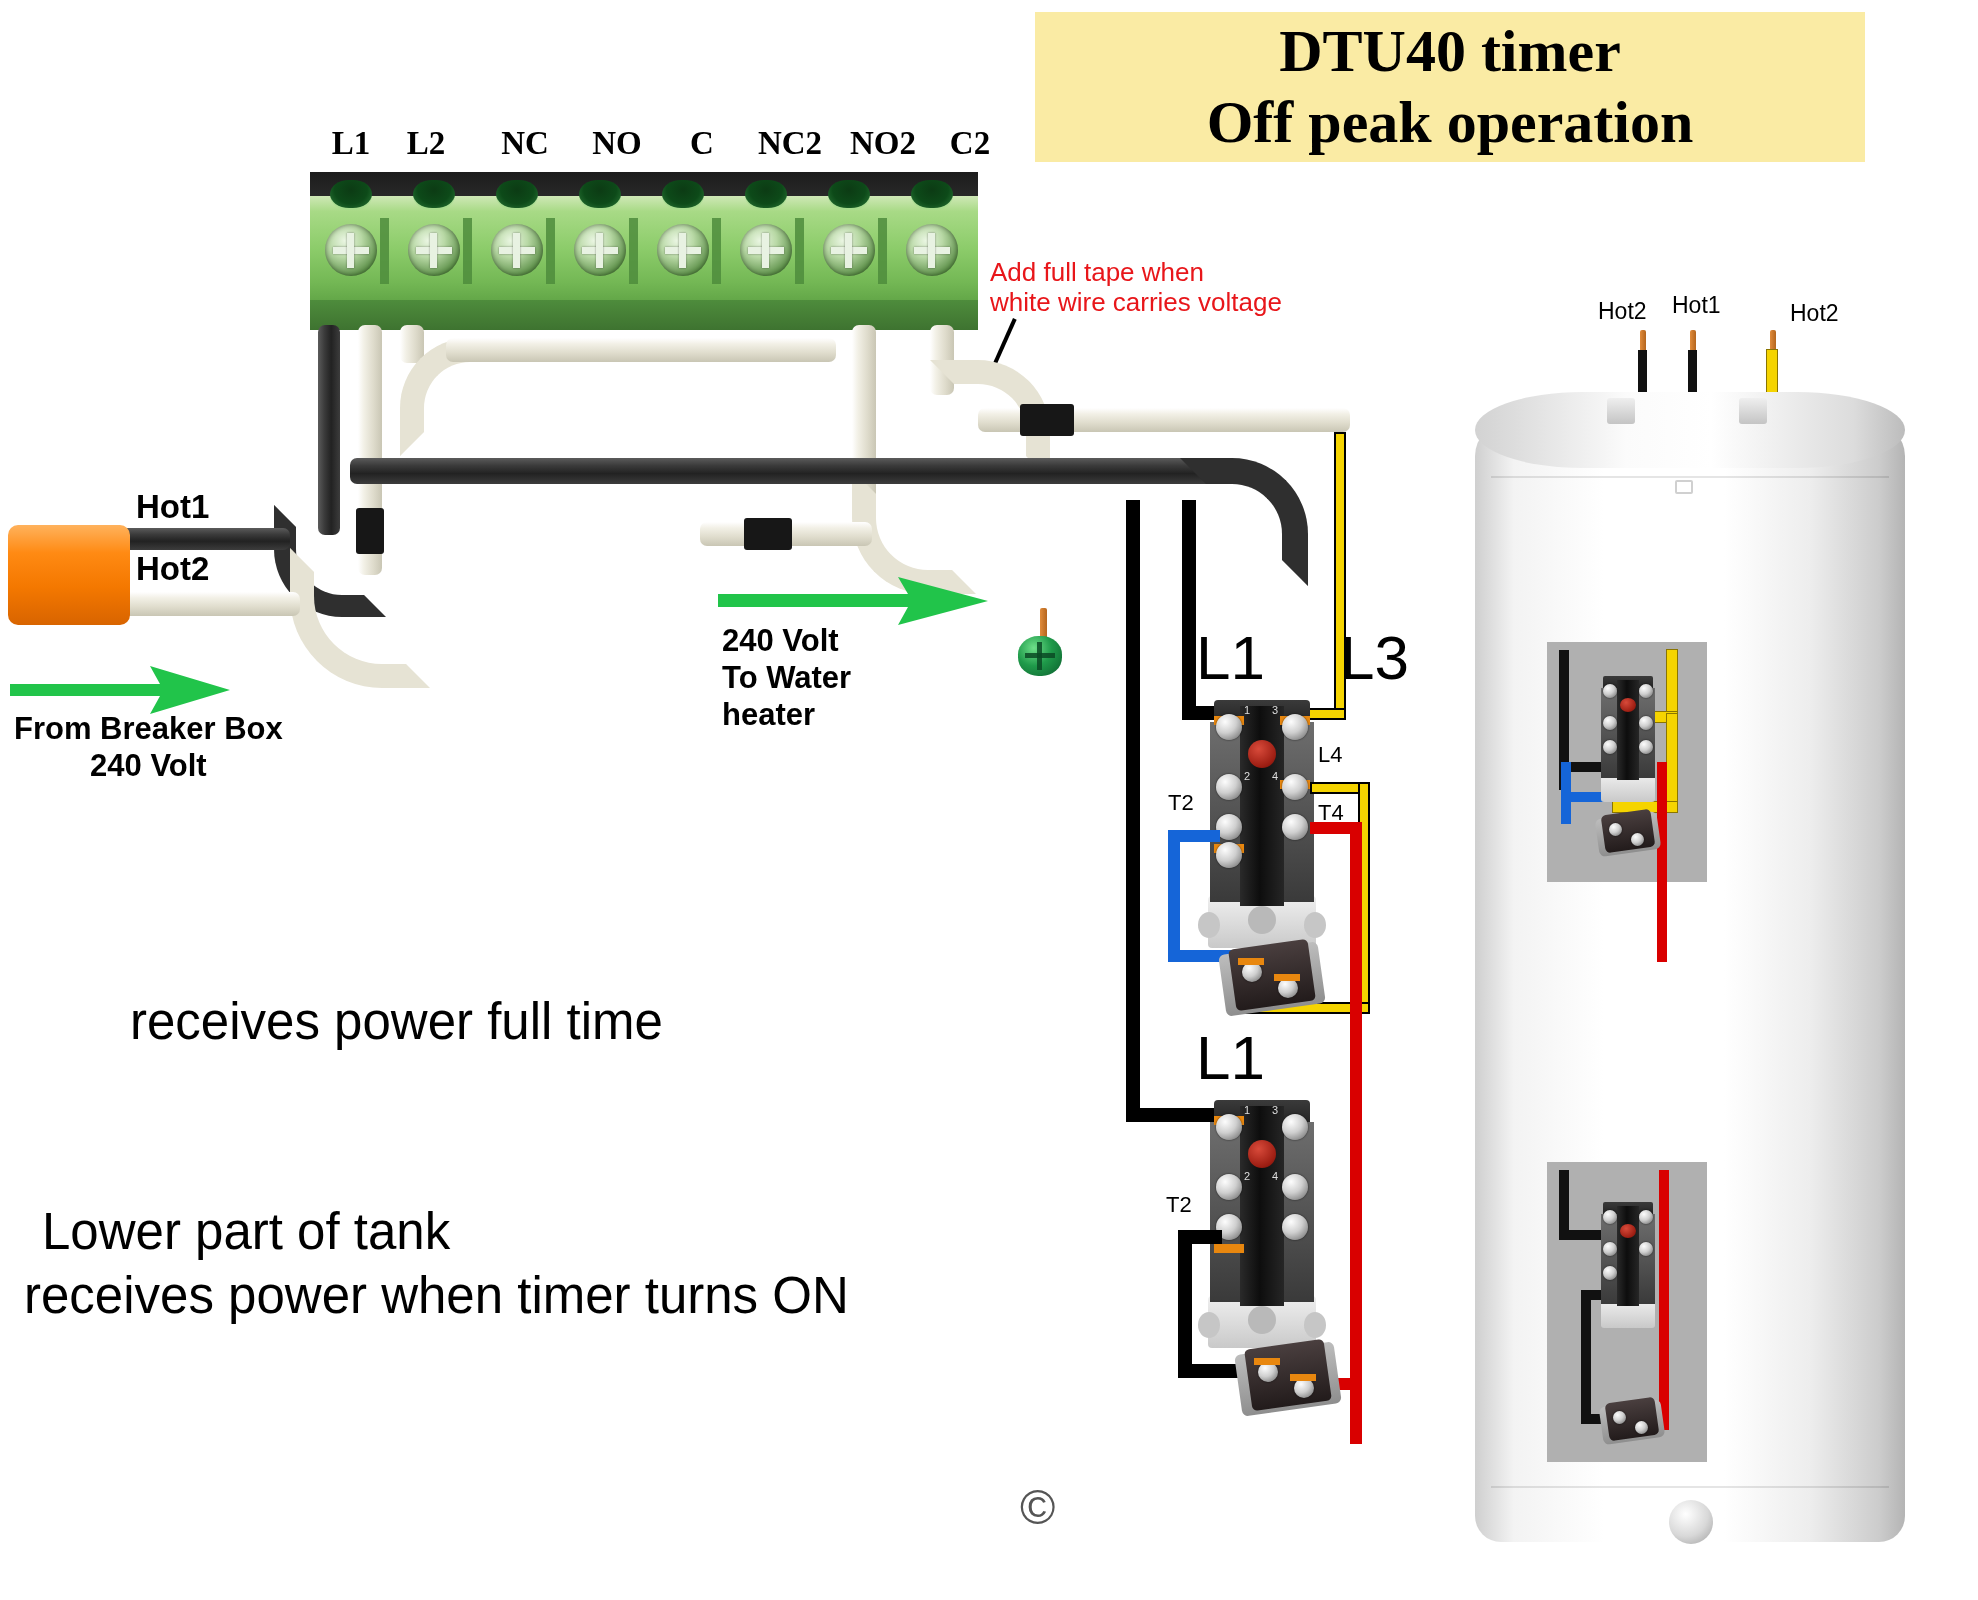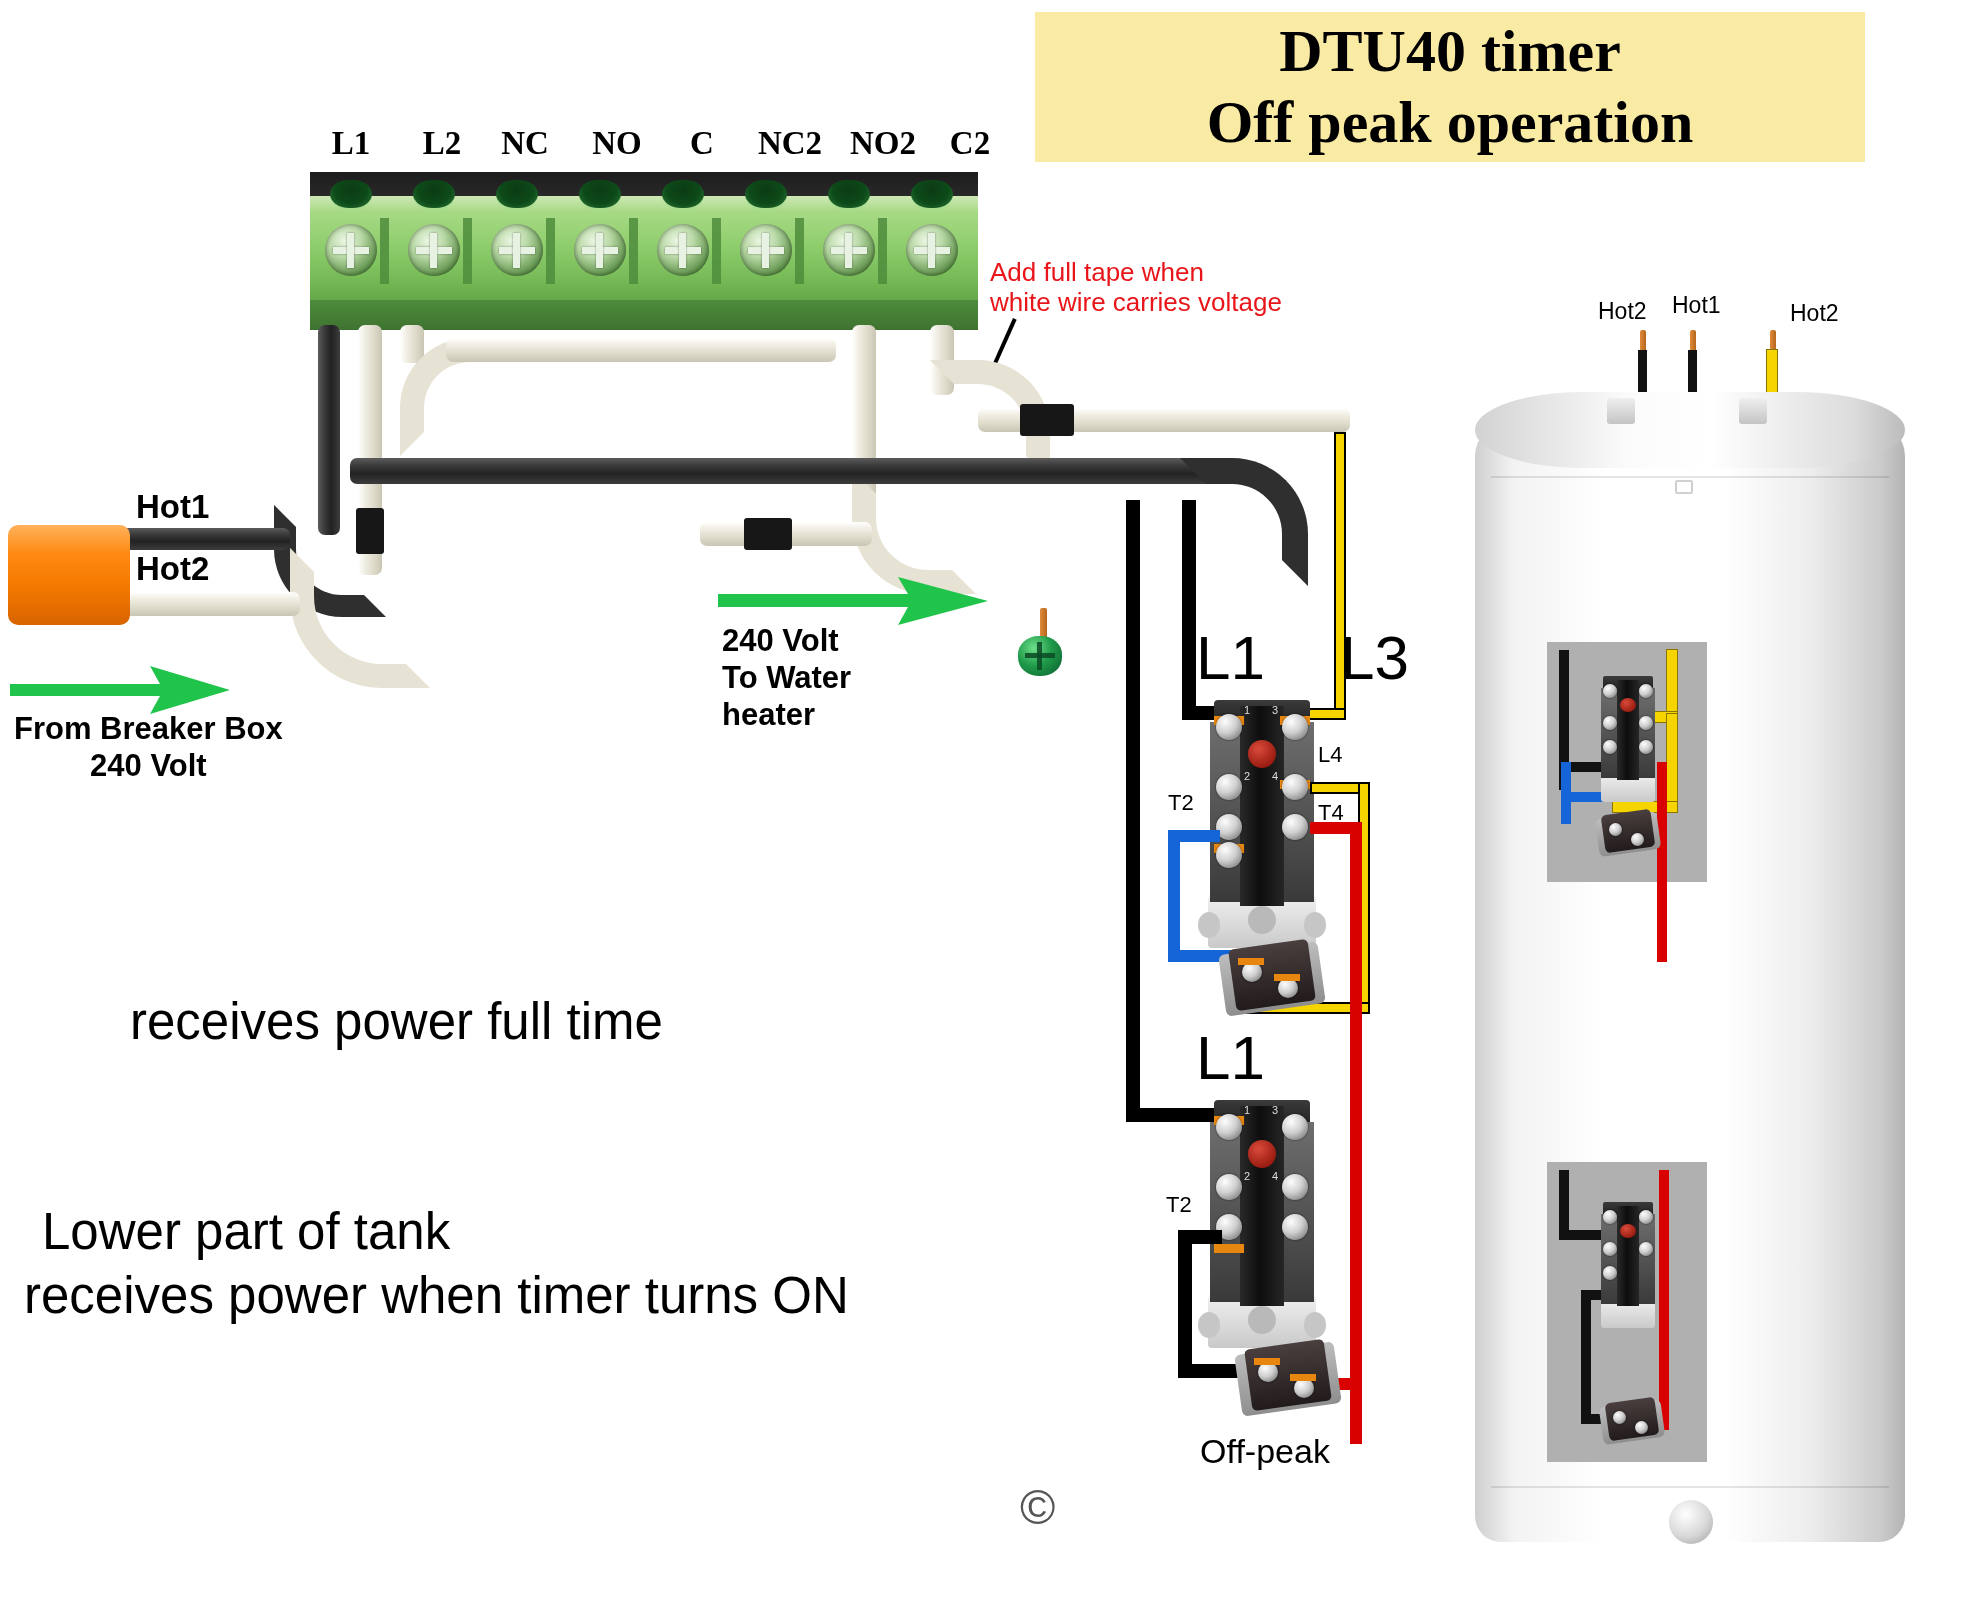--- a/index.html
+++ b/index.html
@@ -121,21 +121,21 @@
 </head>
 <body>
 
 <div class="abs nosel" id="title-banner">
   <div>DTU40 timer</div>
   <div>Off peak operation</div>
 </div>
 
 <div class="abs nosel" id="terminal-labels">
   <span style="left:41px;">L1</span>
-  <span style="left:132px;">L2</span>
+  <span style="left:116px;">L2</span>
   <span style="left:215px;">NC</span>
   <span style="left:307px;">NO</span>
   <span style="left:392px;">C</span>
   <span style="left:480px;">NC2</span>
   <span style="left:573px;">NO2</span>
   <span style="left:660px;">C2</span>
 </div>
 
 <div class="abs" id="terminal-block">
   <div class="tb-top"></div>
@@ -347,21 +347,20 @@
 <div class="element" style="left:1238px;top:1340px;width:100px;height:76px;">
   <div class="el-flange" style="left:0;top:8px;width:100px;height:62px;"></div>
   <div class="el-blk" style="left:10px;top:4px;width:80px;height:62px;"></div>
   <div class="th-screw" style="left:20px;top:22px;width:20px;height:20px;"></div>
   <div class="th-screw" style="left:56px;top:38px;width:20px;height:20px;"></div>
   <div class="th-lug" style="left:16px;top:18px;width:26px;height:7px;"></div>
   <div class="th-lug" style="left:52px;top:34px;width:26px;height:7px;"></div>
 </div>
 
 <div class="cap-text" style="left:1095px;top:1430px;width:340px;">
-  <div>Off-peak</div>
 </div>
 
 <div id="copyright" class="nosel">©</div>
 
 <div class="tank-tag" style="left:1598px;top:298px;">Hot2</div>
 <div class="tank-tag" style="left:1672px;top:292px;">Hot1</div>
 <div class="tank-tag" style="left:1790px;top:300px;">Hot2</div>
 
 <div class="copper" style="left:1640px;top:330px;width:6px;height:22px;"></div>
 <div class="abs" style="left:1638px;top:350px;width:9px;height:72px;background:#111;"></div>

